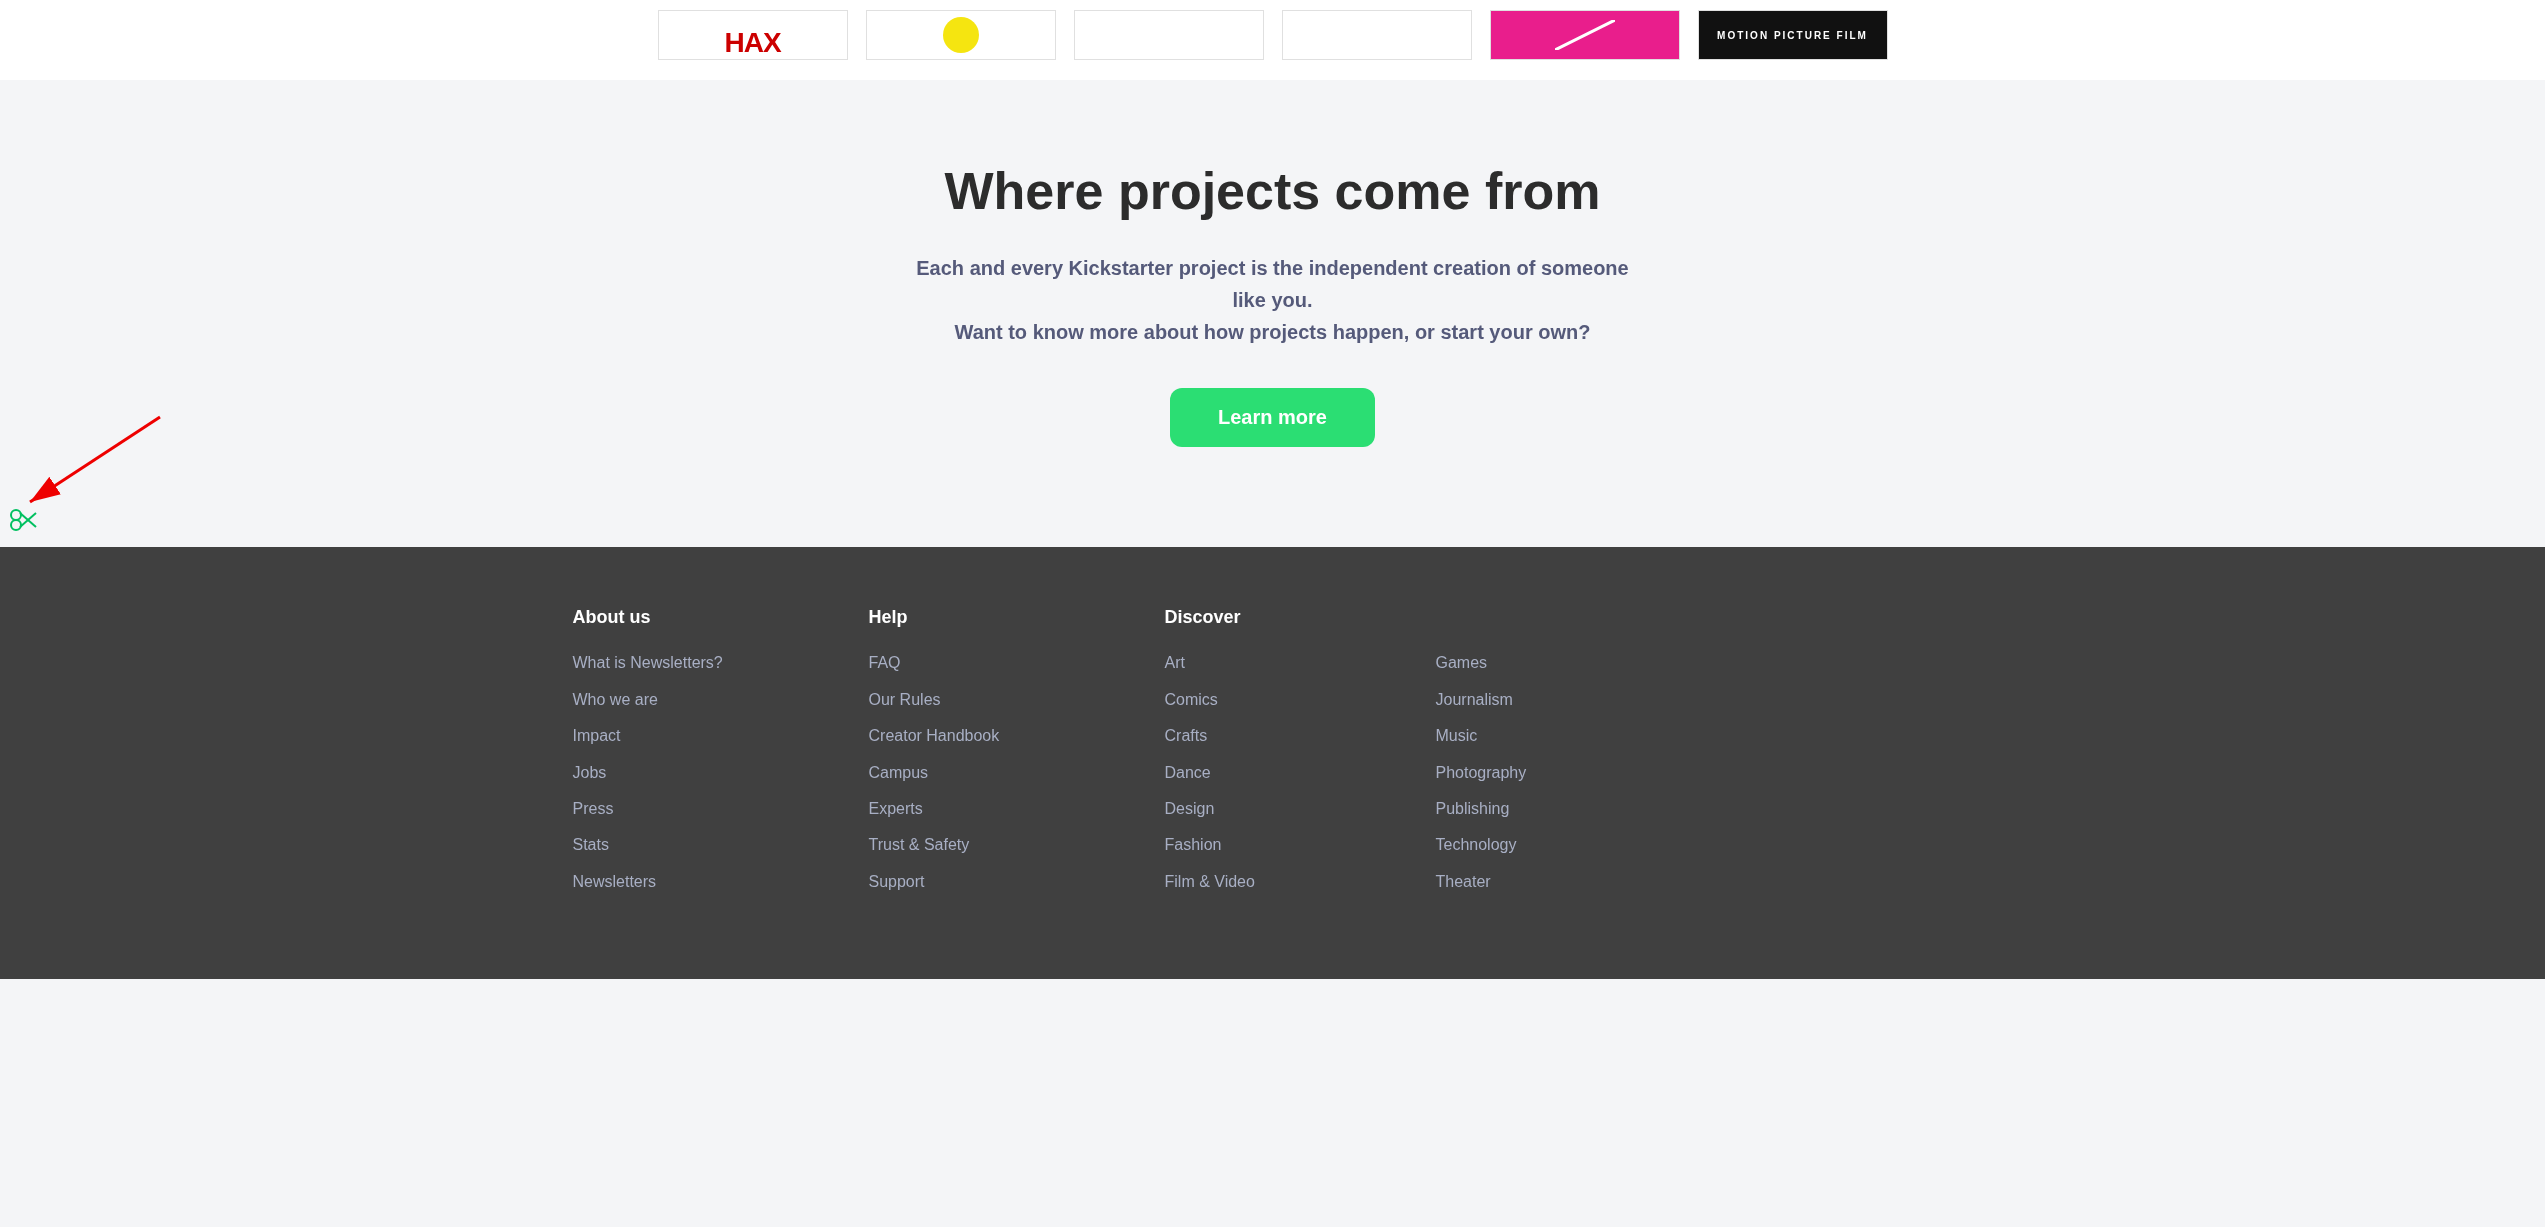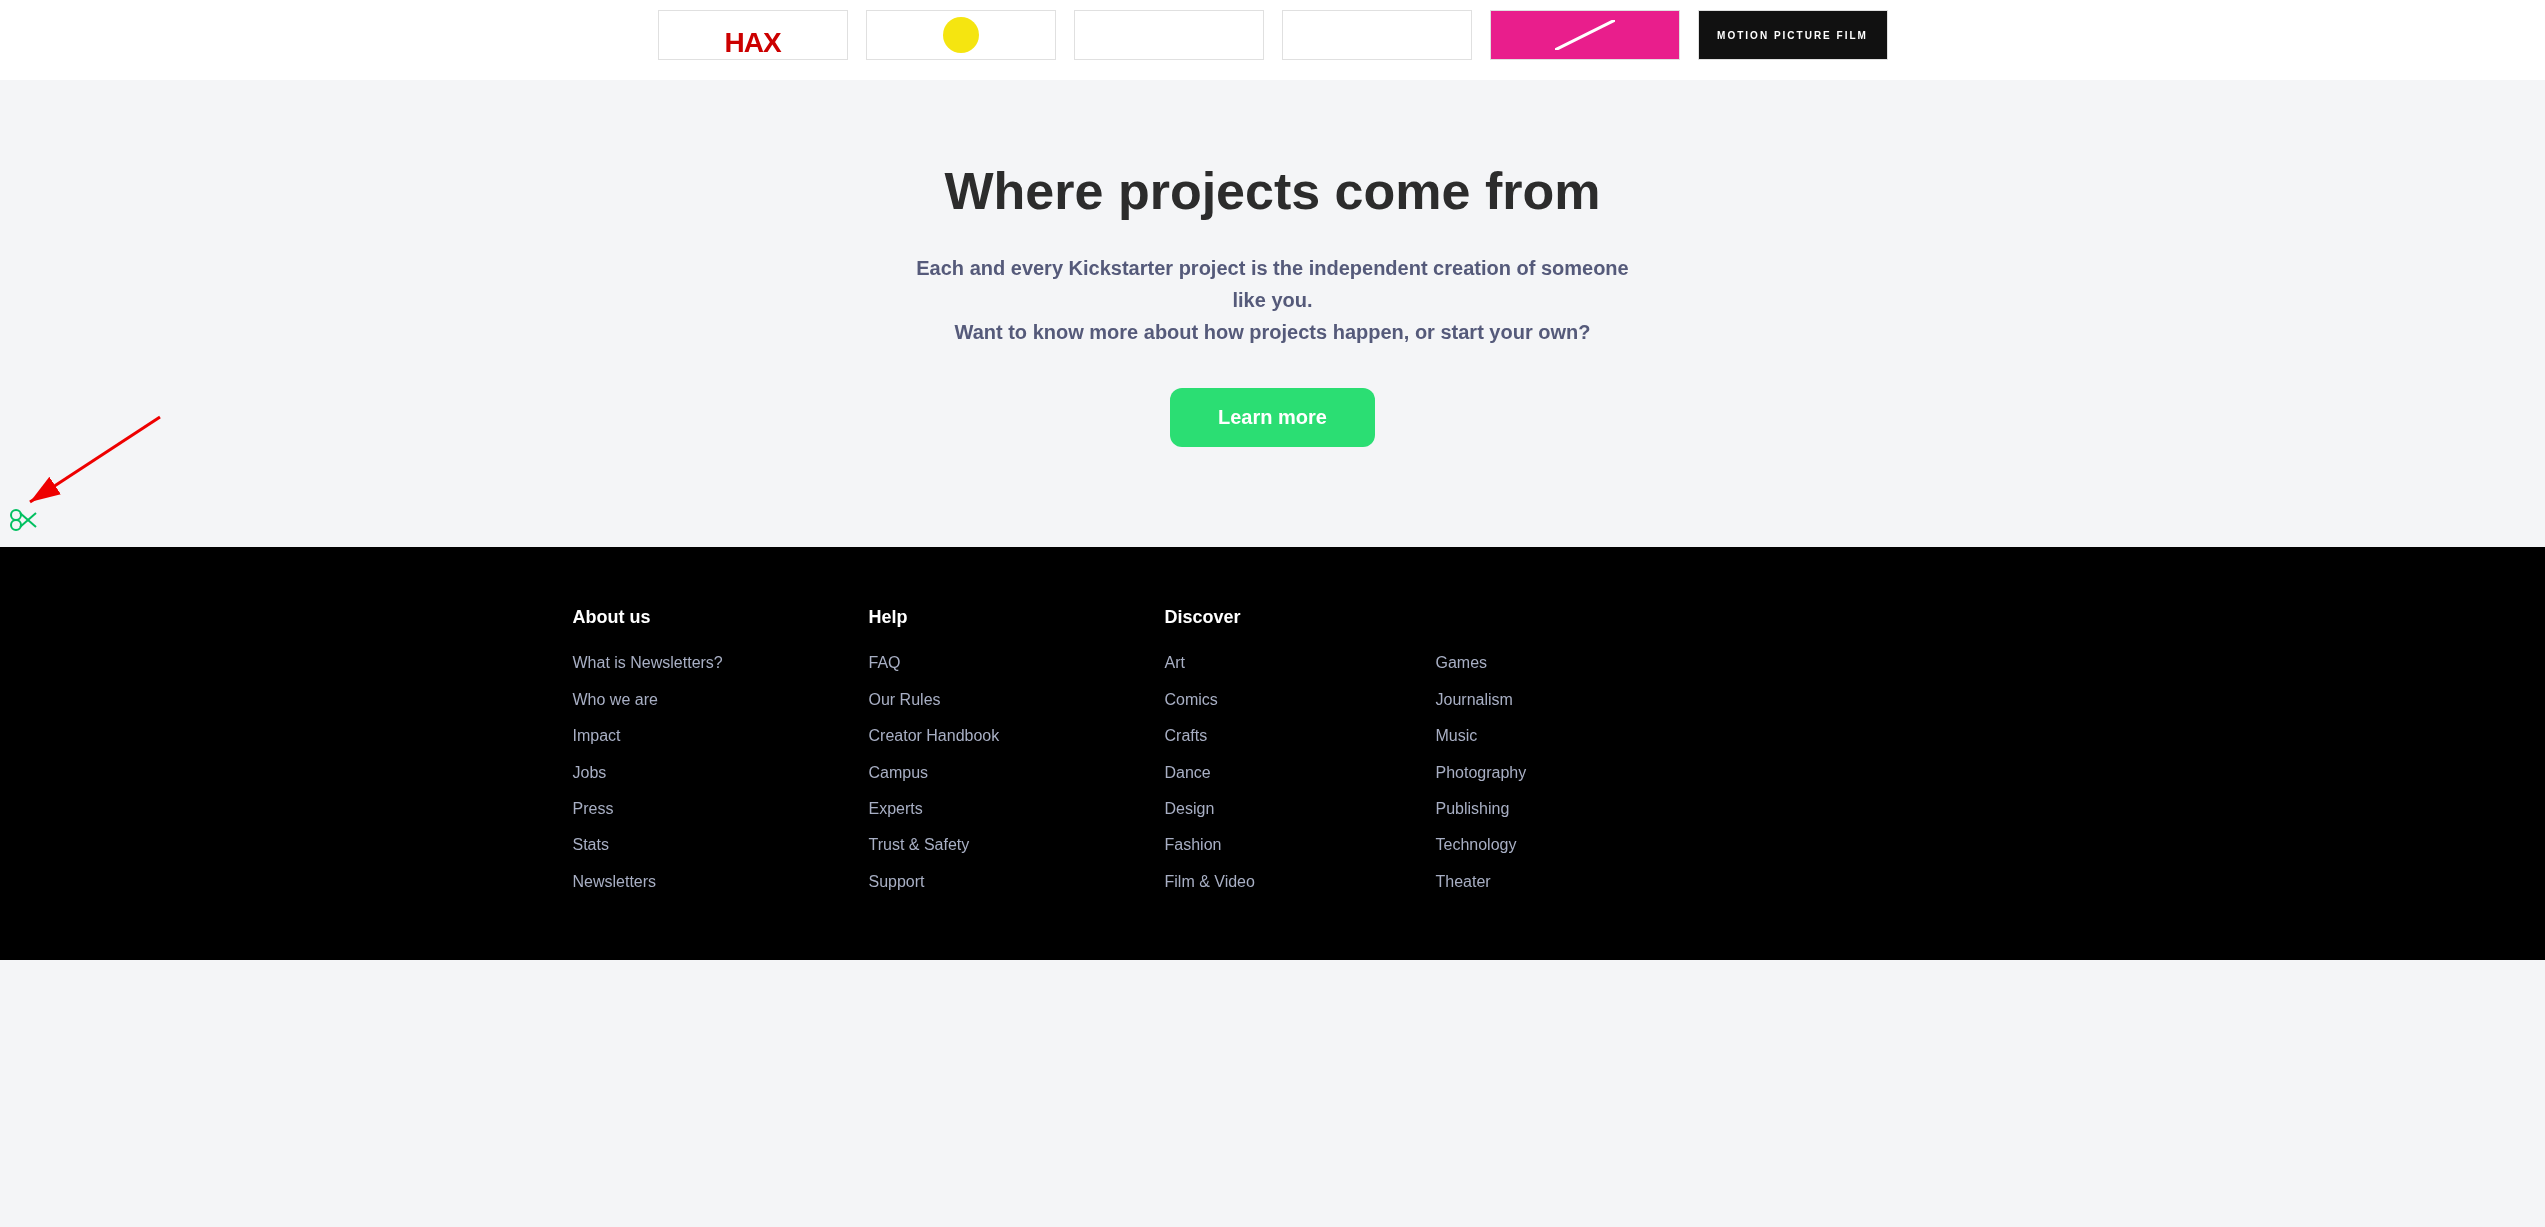--- a/index.html
+++ b/index.html
@@ -73,23 +73,23 @@
       height: 120px;
       pointer-events: none;
     }
     .arrow-svg {
       width: 180px;
       height: 120px;
     }
 
     
     .footer {
-      background: #000000;
+      background: #404040;
       color: #fff;
-      padding: 60px 80px 53px;
+      padding: 60px 80px 72px;
     }
     .footer-grid {
       display: grid;
       grid-template-columns: 1fr 1fr 2fr 1fr;
       gap: 40px;
       max-width: 1400px;
       margin: 0 auto;
     }
     .footer-col h3 {
       font-size: 18px;

